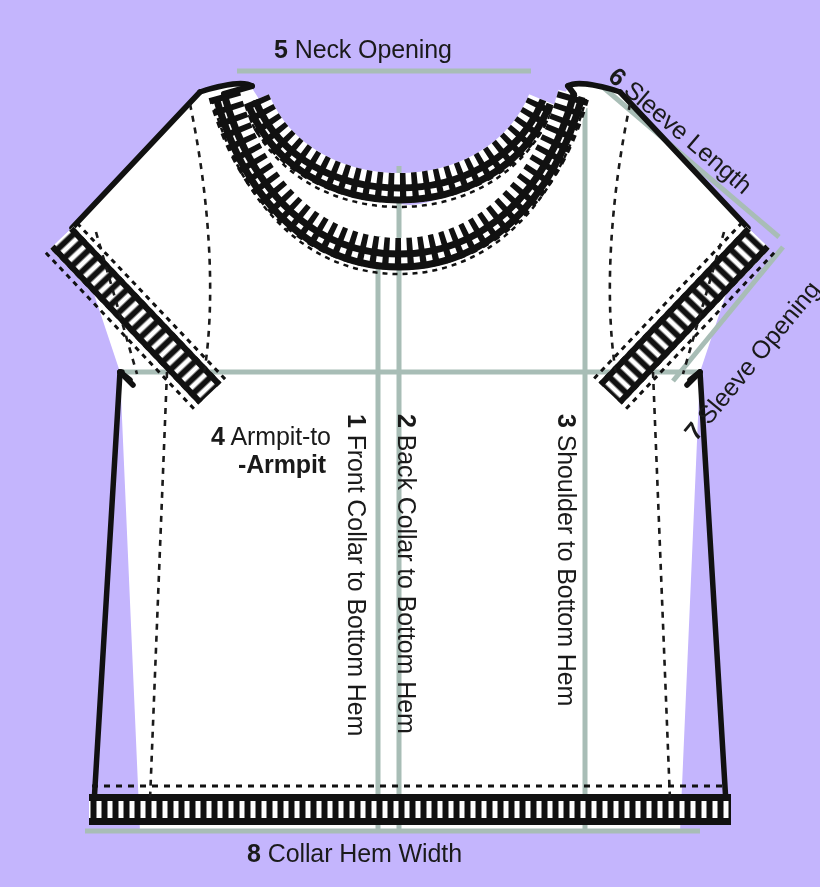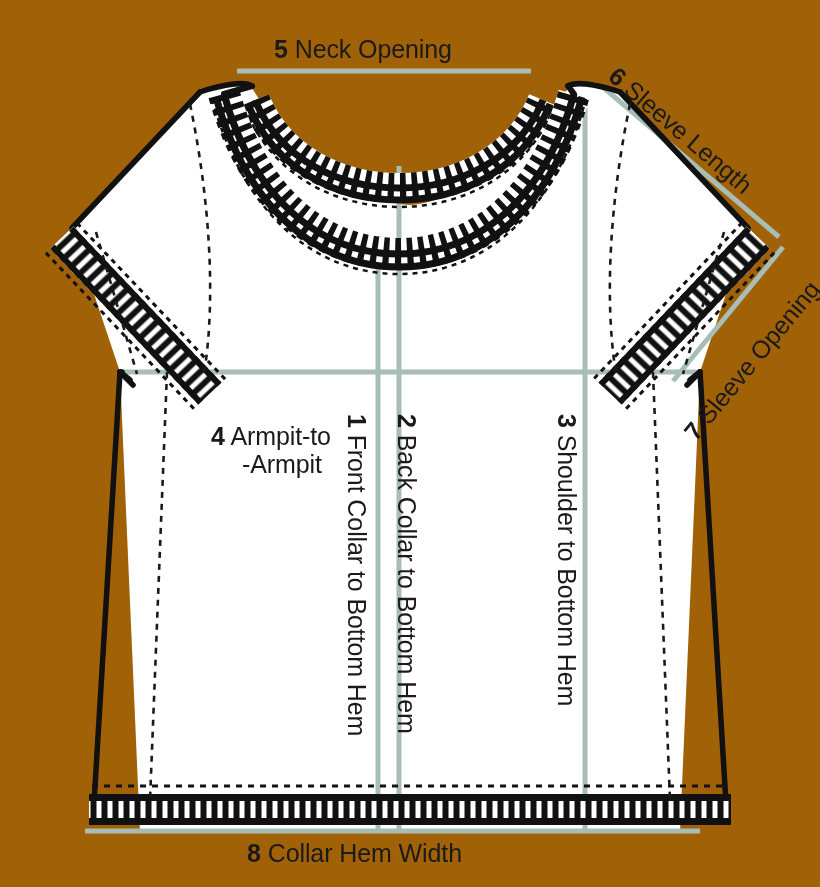--- a/index.html
+++ b/index.html
@@ -8,21 +8,21 @@
     padding: 0;
     background: #f4f4f4;
   }
   body {
     font-family: "Liberation Sans", sans-serif;
   }
   #stage {
     position: relative;
     width: 820px;
     height: 887px;
-    background: #a16207;
+    background: #c4b5fd;
     overflow: hidden;
   }
   #diagram {
     position: absolute;
     left: 0;
     top: 0;
     width: 820px;
     height: 887px;
   }
   .lbl {
@@ -53,20 +53,21 @@
   }
   #label-armpit-to-armpit {
     left: 186px;
     top: 379px;
     width: 170px;
     line-height: 1.1;
   }
   #label-armpit-to-armpit .ln2 {
     display: block;
     padding-left: 22px;
+    font-weight: bold;
   }
   
   .lbl.vert {
     transform-origin: 0 0;
     transform: rotate(90deg);
   }
   #label-front-collar {
     left: 370px;
     top: 414px;
   }

